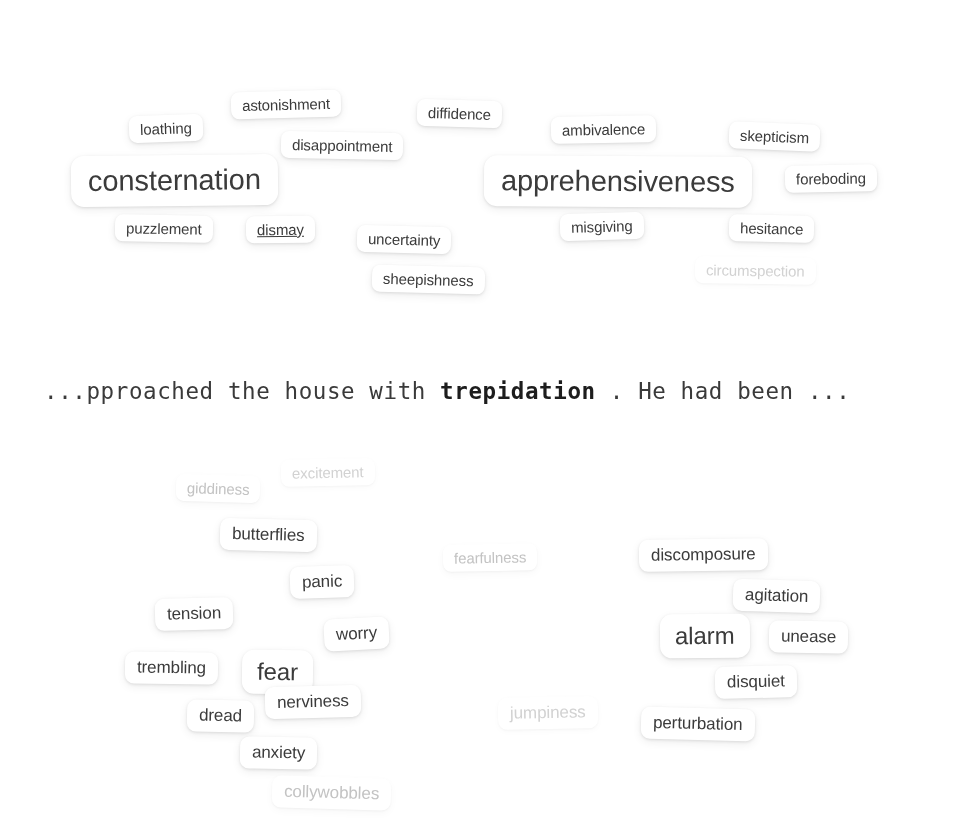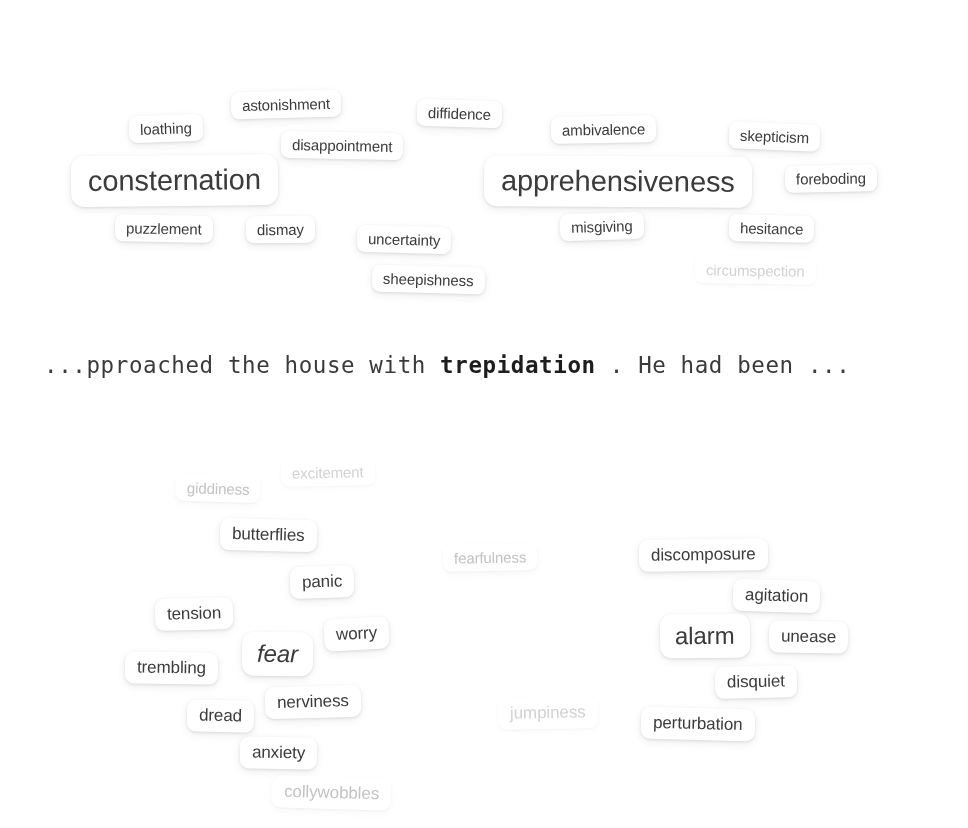--- a/index.html
+++ b/index.html
@@ -50,21 +50,21 @@
   .chip.sz-xl { font-size: 29px; border-radius: 13px; padding: 9px 17px; }
   .chip.sz-lg { font-size: 24px; border-radius: 12px; padding: 8px 15px; }
   .chip.sz-md { font-size: 17px; border-radius: 9px;  padding: 6px 12px; }
   .chip.sz-sm { font-size: 15px; border-radius: 8px;  padding: 5px 11px; }
   .chip.fade-2 { color: #c3c3c3; box-shadow: 0 1px 2px rgba(0,0,0,0.04), 0 3px 8px rgba(0,0,0,0.03); }
   .chip.fade-3 { color: #d2d2d2; box-shadow: 0 1px 2px rgba(0,0,0,0.03), 0 2px 7px rgba(0,0,0,0.025); }
 
   #sentence {
     position: absolute;
     left: 44px;
-    top: 352px;
+    top: 378px;
     width: 880px;
     font-family: "DejaVu Sans Mono", "Liberation Mono", monospace;
     font-size: 22.5px;
     letter-spacing: 0.6px;
     color: #3a3a3a;
     white-space: nowrap;
   }
   #sentence .kw {
     font-weight: 700;
     color: #1d1d1d;
@@ -81,41 +81,41 @@
       <div class="chip sz-sm" style="left: 129px; top: 115px; transform: rotate(-2deg);">loathing</div>
       <div class="chip sz-sm" style="left: 417px; top: 100px; transform: rotate(1.8deg);">diffidence</div>
       <div class="chip sz-sm" style="left: 551px; top: 116px; transform: rotate(-1deg);">ambivalence</div>
       <div class="chip sz-sm" style="left: 729px; top: 123px; transform: rotate(2.2deg);">skepticism</div>
       <div class="chip sz-sm" style="left: 281px; top: 132px; transform: rotate(1.2deg);">disappointment</div>
       <div class="chip sz-xl" style="left: 71px; top: 155px; transform: rotate(-0.6deg);">consternation</div>
       <div class="chip sz-xl" style="left: 484px; top: 156px; transform: rotate(0.4deg);">apprehensiveness</div>
       <div class="chip sz-sm" style="left: 785px; top: 165px; transform: rotate(-1deg);">foreboding</div>
       <div class="chip sz-sm" style="left: 115px; top: 215px; transform: rotate(0.9deg);">puzzlement</div>
       <div class="chip sz-sm" style="left: 560px; top: 213px; transform: rotate(-1.6deg);">misgiving</div>
-      <div class="chip sz-sm" style="left: 246px; top: 216px; transform: rotate(-0.8deg);">dismay</div>
+      <div class="chip sz-sm" style="left: 246px; top: 216px; transform: rotate(-0.8deg); text-decoration: underline;">dismay</div>
       <div class="chip sz-sm" style="left: 729px; top: 215px; transform: rotate(1.2deg);">hesitance</div>
       <div class="chip sz-sm" style="left: 357px; top: 226px; transform: rotate(1.4deg);">uncertainty</div>
       <div class="chip sz-sm fade-3" style="left: 695px; top: 257px; transform: rotate(0.8deg);">circumspection</div>
       <div class="chip sz-sm" style="left: 372px; top: 266px; transform: rotate(1.6deg);">sheepishness</div>
     </div>
 
   <div id="sentence">
     <span class="seg">...pproached the house with </span><span class="kw">trepidation</span><span class="seg"> . He had been ...</span>
   </div>
 
   <div class="cluster">
       <div class="chip sz-sm fade-3" style="left: 281px; top: 459px; transform: rotate(-1.2deg);">excitement</div>
       <div class="chip sz-sm fade-2" style="left: 176px; top: 475px; transform: rotate(1.6deg);">giddiness</div>
       <div class="chip sz-md" style="left: 220px; top: 519px; transform: rotate(1.4deg);">butterflies</div>
       <div class="chip sz-sm fade-2" style="left: 443px; top: 544px; transform: rotate(-1deg);">fearfulness</div>
       <div class="chip sz-md" style="left: 639px; top: 539px; transform: rotate(-0.8deg);">discomposure</div>
       <div class="chip sz-md" style="left: 290px; top: 566px; transform: rotate(-1.8deg);">panic</div>
       <div class="chip sz-md" style="left: 733px; top: 580px; transform: rotate(1.8deg);">agitation</div>
       <div class="chip sz-md" style="left: 155px; top: 598px; transform: rotate(-1.6deg);">tension</div>
-      <div class="chip sz-lg" style="left: 242px; top: 632px; transform: rotate(0.6deg); font-style: italic;">fear</div>
+      <div class="chip sz-lg" style="left: 242px; top: 650px; transform: rotate(0.6deg);">fear</div>
       <div class="chip sz-md" style="left: 324px; top: 618px; transform: rotate(-3deg);">worry</div>
       <div class="chip sz-lg" style="left: 660px; top: 614px; transform: rotate(-0.6deg);">alarm</div>
       <div class="chip sz-md" style="left: 769px; top: 621px; transform: rotate(1deg);">unease</div>
       <div class="chip sz-md" style="left: 125px; top: 652px; transform: rotate(0.8deg);">trembling</div>
       <div class="chip sz-md" style="left: 715px; top: 666px; transform: rotate(-1.2deg);">disquiet</div>
       <div class="chip sz-md" style="left: 265px; top: 686px; transform: rotate(-1.4deg);">nerviness</div>
       <div class="chip sz-md" style="left: 187px; top: 700px; transform: rotate(1.2deg);">dread</div>
       <div class="chip sz-md" style="left: 641px; top: 708px; transform: rotate(1.4deg);">perturbation</div>
       <div class="chip sz-md fade-3" style="left: 498px; top: 697px; transform: rotate(-1deg);">jumpiness</div>
       <div class="chip sz-md" style="left: 240px; top: 737px; transform: rotate(1deg);">anxiety</div>

